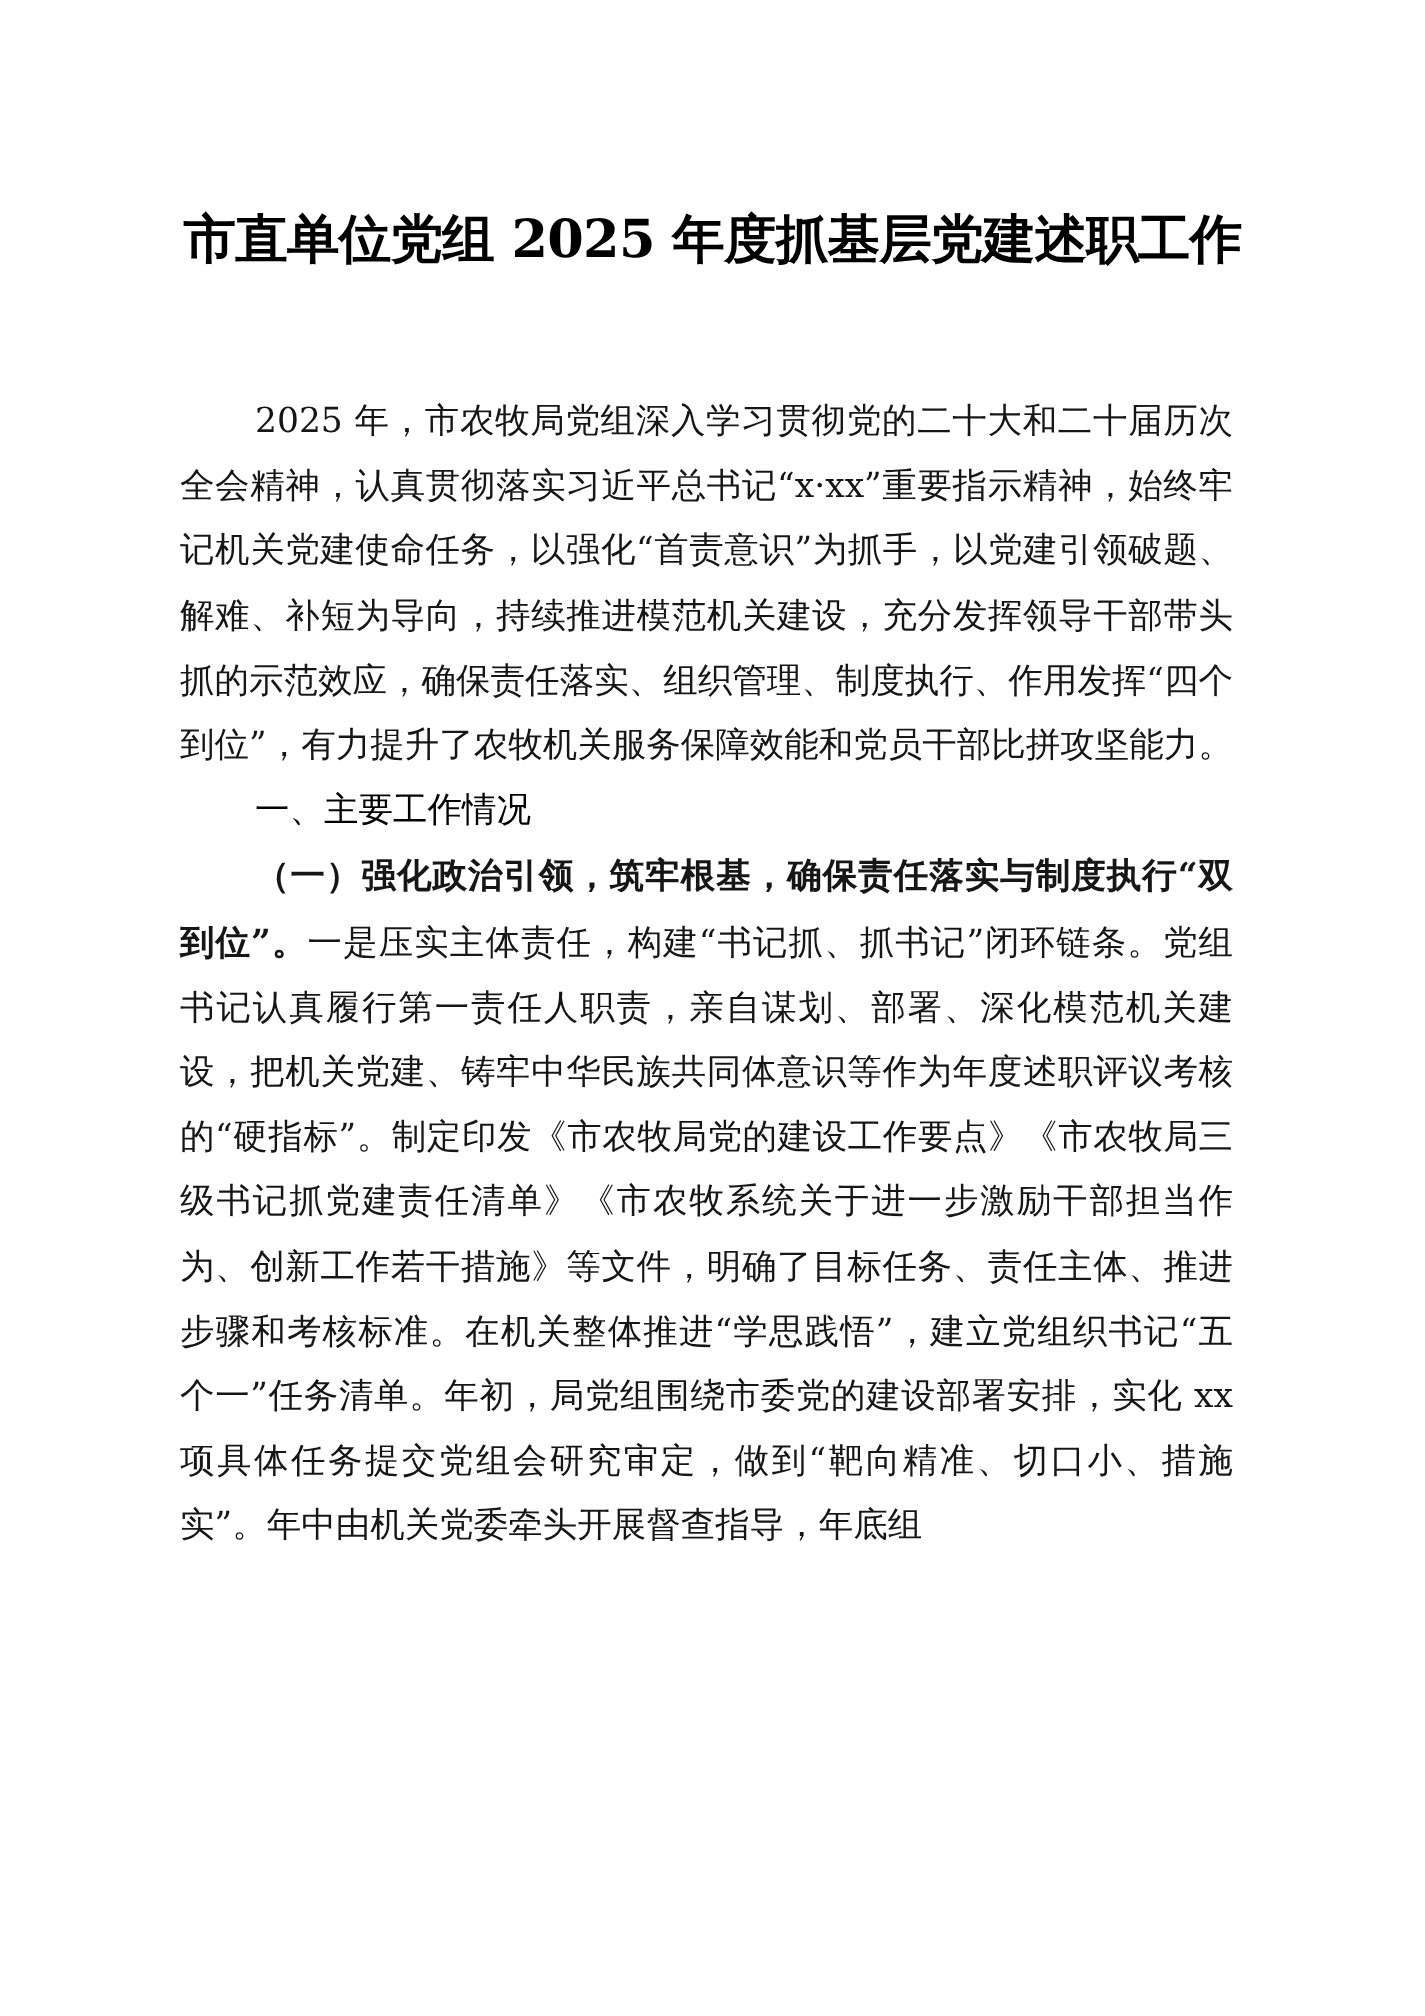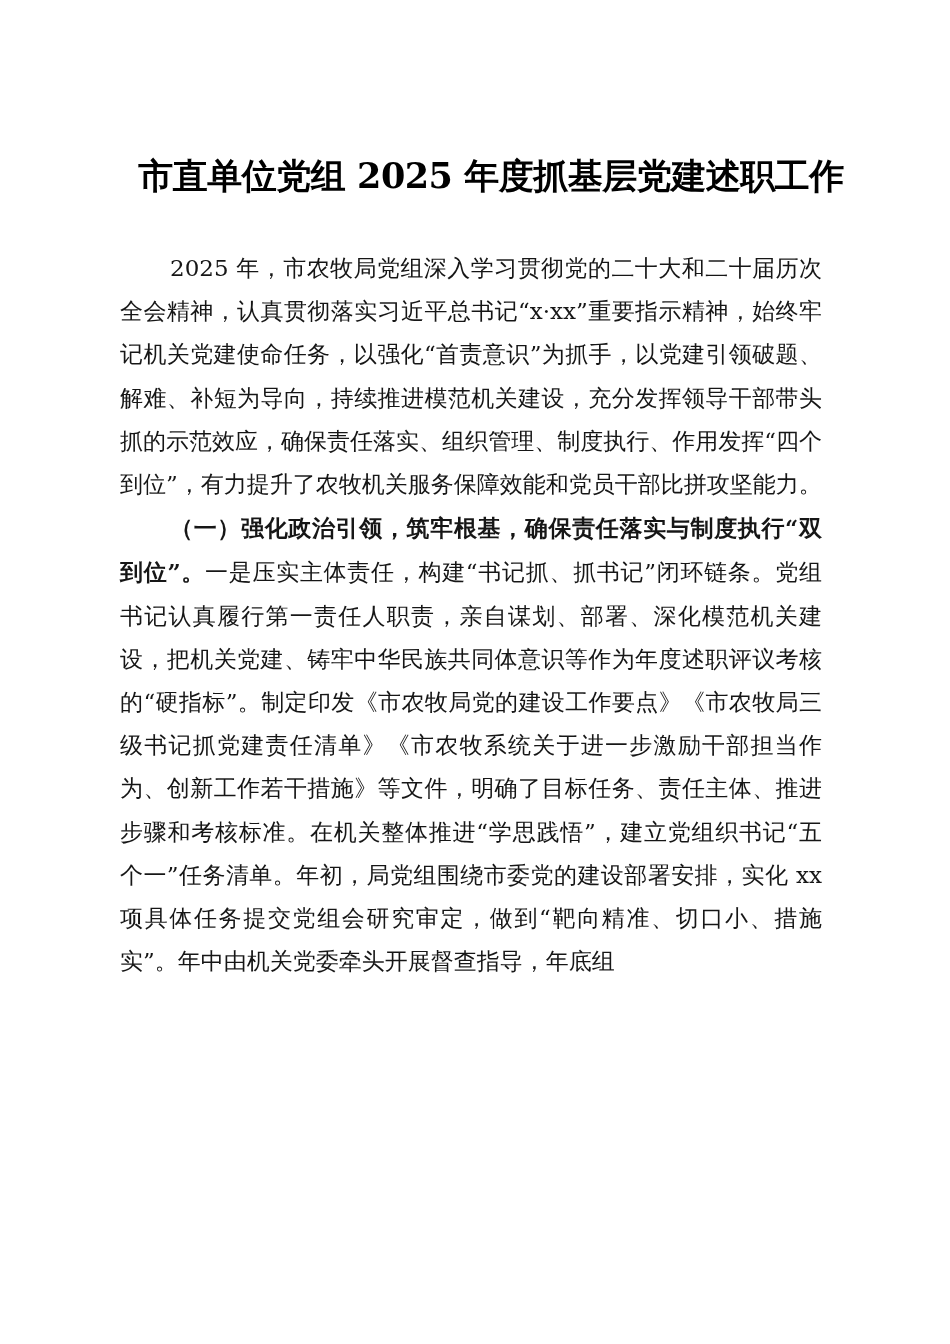--- a/index.html
+++ b/index.html
@@ -32,21 +32,21 @@
       font-size: 35px;
       line-height: 46px;
       letter-spacing: -0.5px;
       color: #000000;
     }
     .title span { display: block; }
     .body-text {
       position: absolute;
       left: 120px;
       width: 702px;
-      top: 247px;
+      top: 260px;
       font-family: "DejaVu Serif", "Liberation Serif", serif;
       font-size: 23px;
       line-height: 43.2px;
       color: #161616;
       text-align: justify;
       text-justify: inter-character;
     }
     .para {
       margin: 0;
       text-indent: 50px;
@@ -60,22 +60,23 @@
     }
     .sub-heading {
       font-weight: bold;
     }
   </style>
 </head>
 <body>
 
 <div class="page">
 
-  <h1 class="title" style="margin:16px;">
+  <h1 class="title" style="margin:0;">
     <span>市直单位党组 2025 年度抓基层党建述职工作</span>
   </h1>
 
   <div class="body-text">
     <p class="para">2025 年，市农牧局党组深入学习贯彻党的二十大和二十届历次全会精神，认真贯彻落实习近平总书记“x·xx”重要指示精神，始终牢记机关党建使命任务，以强化“首责意识”为抓手，以党建引领破题、解难、补短为导向，持续推进模范机关建设，充分发挥领导干部带头抓的示范效应，确保责任落实、组织管理、制度执行、作用发挥“四个到位”，有力提升了农牧机关服务保障效能和党员干部比拼攻坚能力。</p>
+    <p class="heading1">一、主要工作情况</p>
     <p class="para"><span class="sub-heading">（一）强化政治引领，筑牢根基，确保责任落实与制度执行“双到位”。</span><span>一是压实主体责任，构建“书记抓、抓书记”闭环链条。党组书记认真履行第一责任人职责，亲自谋划、部署、深化模范机关建设，把机关党建、铸牢中华民族共同体意识等作为年度述职评议考核的“硬指标”。制定印发《市农牧局党的建设工作要点》《市农牧局三级书记抓党建责任清单》《市农牧系统关于进一步激励干部担当作为、创新工作若干措施》等文件，明确了目标任务、责任主体、推进步骤和考核标准。在机关整体推进“学思践悟”，建立党组织书记“五个一”任务清单。年初，局党组围绕市委党的建设部署安排，实化 xx 项具体任务提交党组会研究审定，做到“靶向精准、切口小、措施实”。年中由机关党委牵头开展督查指导，年底组</span></p>
   </div>
 
 </div>
 
 </body></html>

